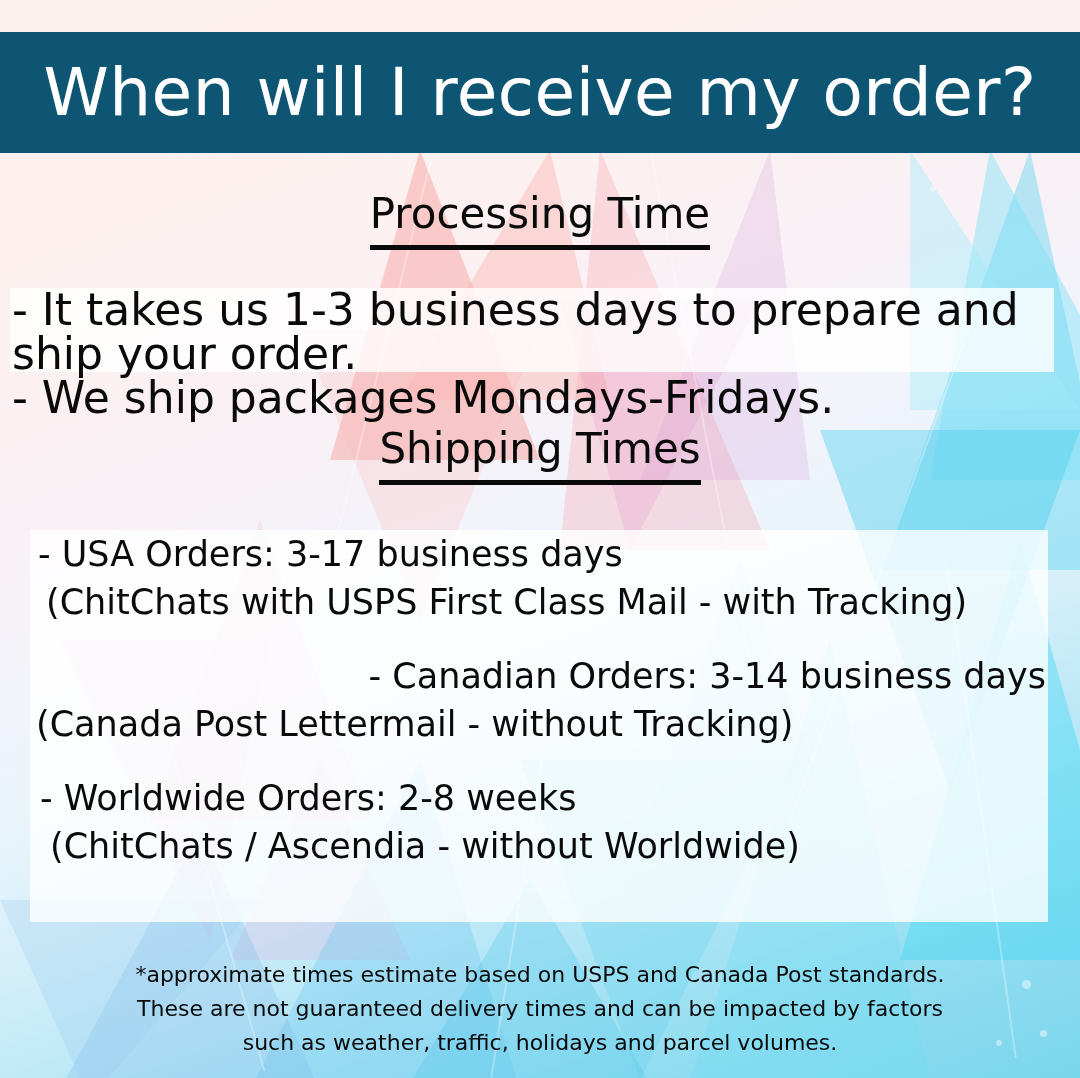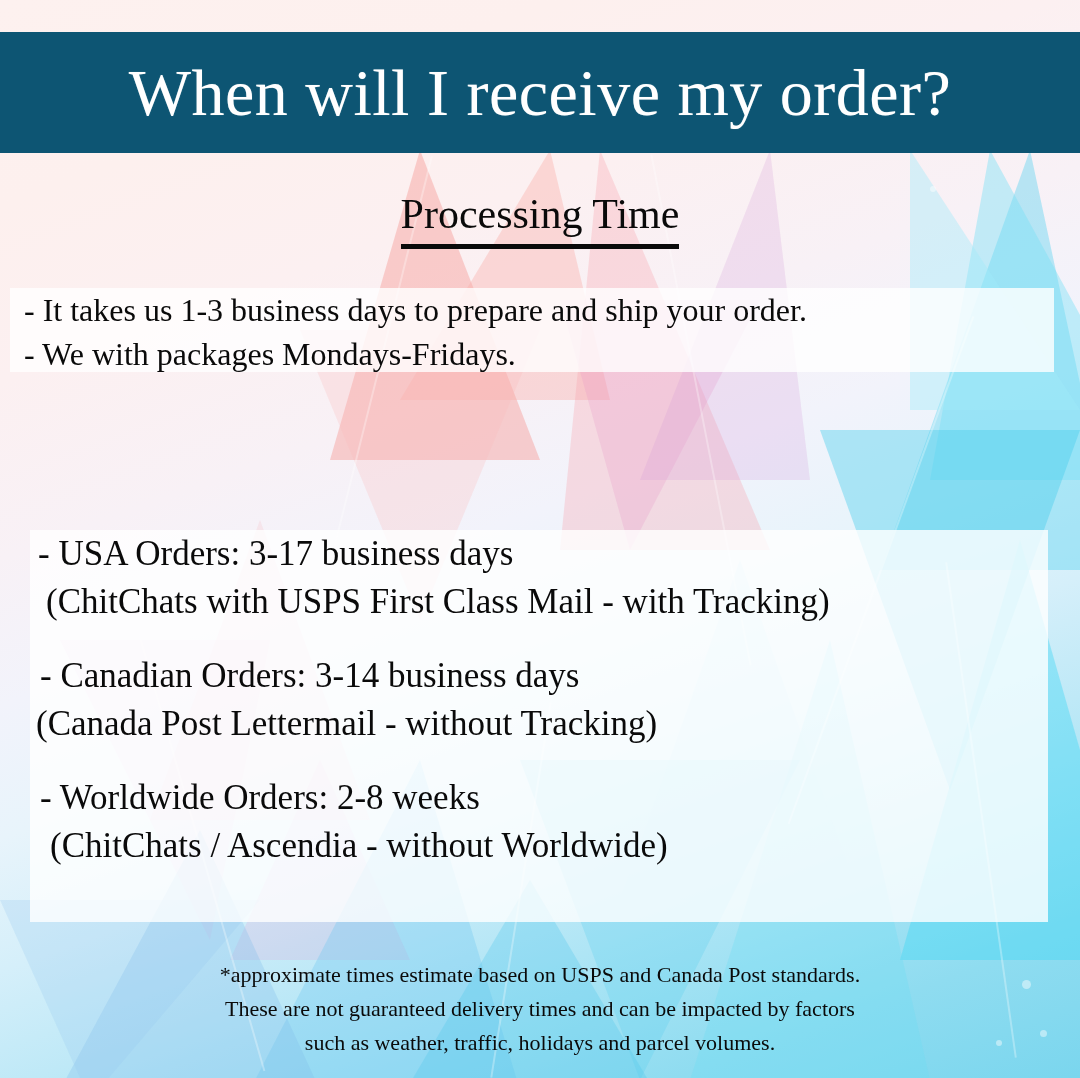--- a/index.html
+++ b/index.html
@@ -21,21 +21,20 @@
         #fdf0ee 14%,
         #fcf0f1 26%,
         #f8f1f6 38%,
         #f2f3fb 48%,
         #e8f4fb 57%,
         #d5effa 66%,
         #bfe9f7 74%,
         #a6e3f4 82%,
         #8fdcf0 90%,
         #7ad6ee 100%);
-    font-family: Liberation Serif, serif;
   }
 
   
   .facets { position:absolute; inset:0; overflow:hidden; }
   .f { position:absolute; }
 
   .tri { width:0; height:0; }
 
   
   .p1 { left:330px; top:150px; border-left:90px solid transparent; border-right:120px solid transparent; border-bottom:310px solid rgba(246,150,145,.42); }
@@ -114,34 +113,34 @@
     position:absolute;
     background:rgba(255,255,255,.80);
   }
   #panel-processing { left:10px; top:288px; width:1044px; height:84px; }
   #panel-shipping   { left:30px; top:530px; width:1018px; height:392px; }
 
   
   .block { position:absolute; color:#0a0a0a; }
 
   #processing-lines {
-    left:24px; top:288px; width:1030px;
-    font-size:32px; line-height:44px;
+    left:12px; top:288px; width:1030px;
+    font-size:44px; line-height:44px;
   }
   #shipping-groups {
     left:36px; top:530px; width:1010px;
     font-size:35px; line-height:48px;
   }
   .group { margin-bottom:26px; }
   .group:last-child { margin-bottom:0; }
   .g-line2 { display:block; }
 
   #shipping-groups .group.indent-a .g-line1 { padding-left:2px; }
   #shipping-groups .group.indent-a .g-line2 { padding-left:10px; }
-  #shipping-groups .group.indent-b .g-line1 { padding-left:4px; }
+  #shipping-groups .group.indent-b .g-line1 { padding-left:4px;text-align:right; }
   #shipping-groups .group.indent-b .g-line2 { padding-left:0px; }
   #shipping-groups .group.indent-c .g-line1 { padding-left:4px; }
   #shipping-groups .group.indent-c .g-line2 { padding-left:14px; }
 
   #footnote {
     left:0; top:958px; width:1080px;
     text-align:center;
     color:#0a0a0a;
     font-size:22px;
     line-height:34px;
@@ -192,23 +191,26 @@
   </div>
 
   <div class="heading" id="h-processing">
     <span>Processing Time</span>
   </div>
 
   <div class="panel" id="panel-processing"></div>
 
   <div class="block" id="processing-lines">
     <div>- It takes us 1-3 business days to prepare and ship your order.</div>
-    <div>- We with packages Mondays-Fridays.</div>
-  </div>
-
+    <div>- We ship packages Mondays-Fridays.</div>
+  </div>
+
+  <div class="heading" id="h-shipping">
+    <span>Shipping Times</span>
+  </div>
 
   <div class="panel" id="panel-shipping"></div>
 
   <div class="block" id="shipping-groups">
     <div class="group indent-a">
       <div class="g-line1">- USA Orders:  3-17 business days</div>
       <div class="g-line2">(ChitChats with USPS First Class Mail - with Tracking)</div>
     </div>
     <div class="group indent-b">
       <div class="g-line1">- Canadian Orders: 3-14 business days</div>

